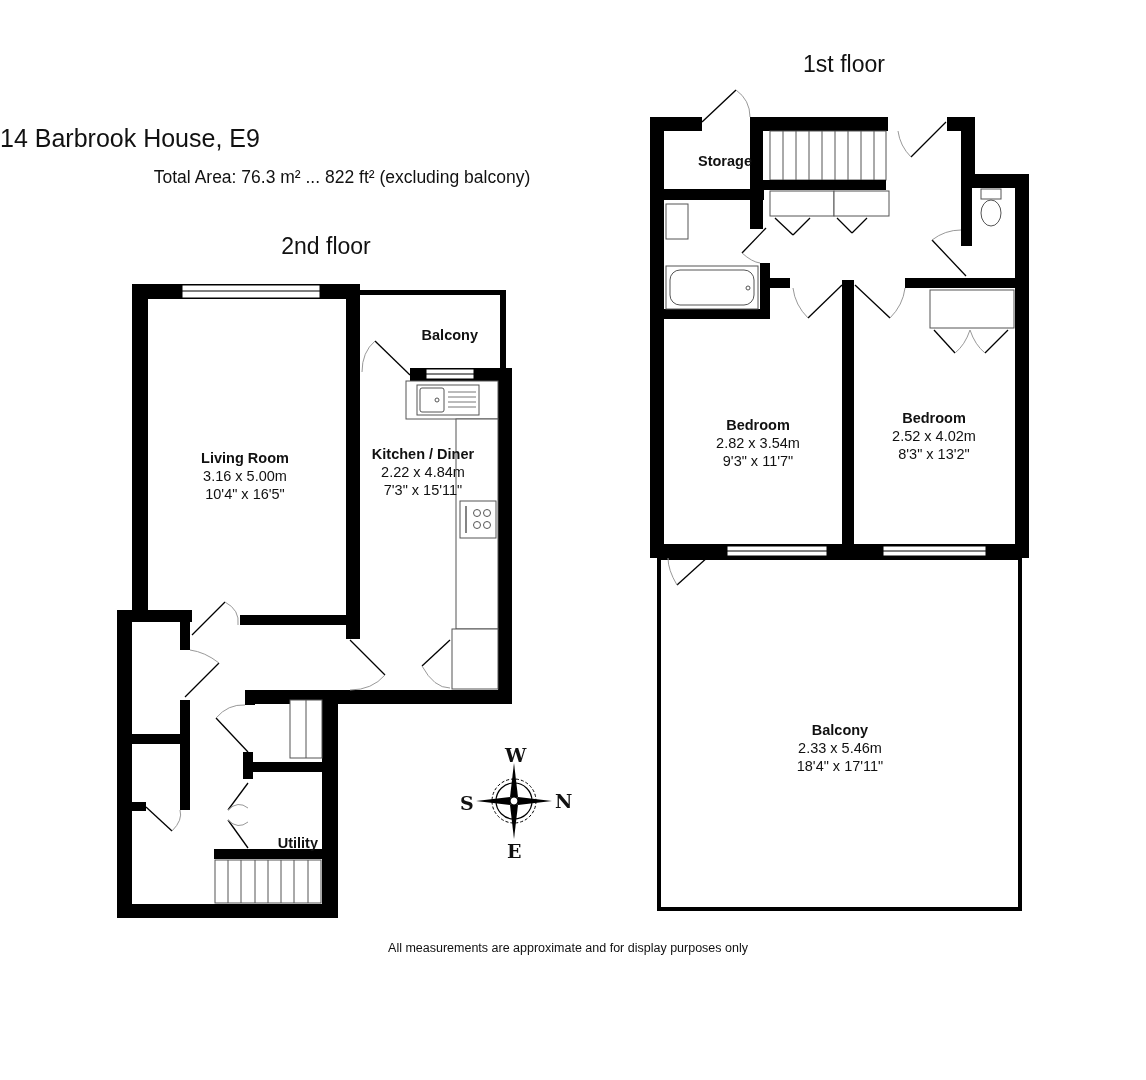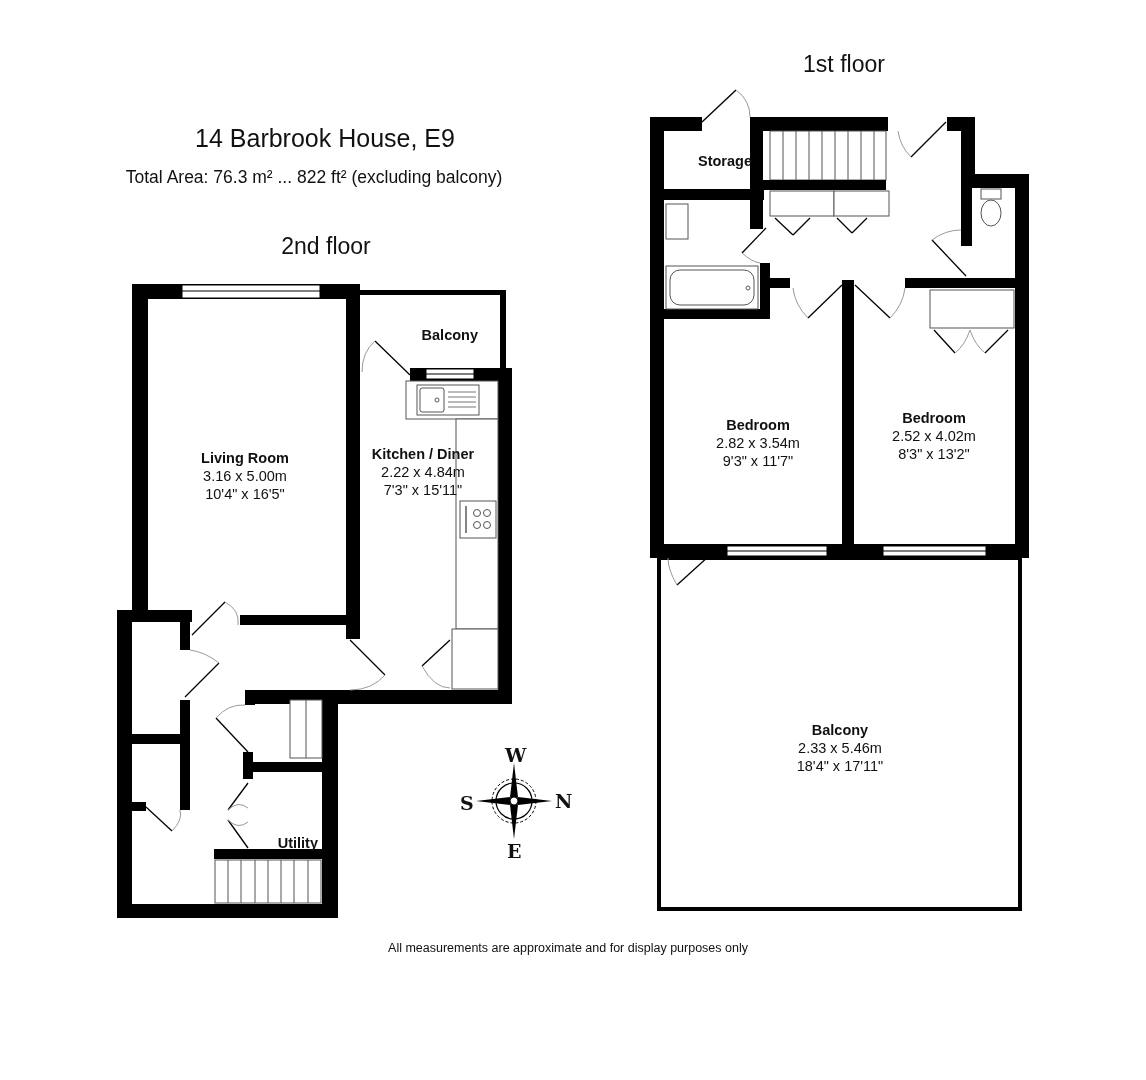--- a/index.html
+++ b/index.html
@@ -1,19 +1,19 @@
 <!DOCTYPE html>
 <html><head>
 <meta charset="utf-8">
 <style>
   html, body { margin:0; padding:0; background:#ffffff; }
   body { width:1146px; height:1080px; position:relative; overflow:hidden; font-family:"Liberation Sans", sans-serif; color:#111; }
   .abs { position:absolute; }
-  .title { left:0; top:124px; width:650px; text-align:center; font-size:25px; color:#111; }
-  .subtitle { left:0; top:167px; width:628px; text-align:center; font-size:17.5px; color:#111; }
+  .title { left:0; top:124px; width:650px; font-size:25px; color:#111; }
+  .subtitle { left:0; top:167px; width:628px; text-align:center; font-size:17.5px; color:#111;padding-left:28px; }
   .floor-label { font-size:23px; color:#111; text-align:center; }
   .room-label { text-align:center; font-size:14.5px; line-height:18px; color:#111; }
   .room-label .rn { font-weight:bold; display:block; }
   .room-label .dm { display:block; }
   .room-name-only { font-weight:bold; font-size:14.5px; text-align:right; color:#111; }
   .disclaimer { left:0; top:941px; width:1136px; text-align:center; font-size:12.5px; color:#111; }
   svg.plan { position:absolute; left:0; top:0; }
   .compass-letter { font-family:"DejaVu Serif", serif; font-weight:bold; font-size:19px; color:#111; }
 </style>
 </head>

